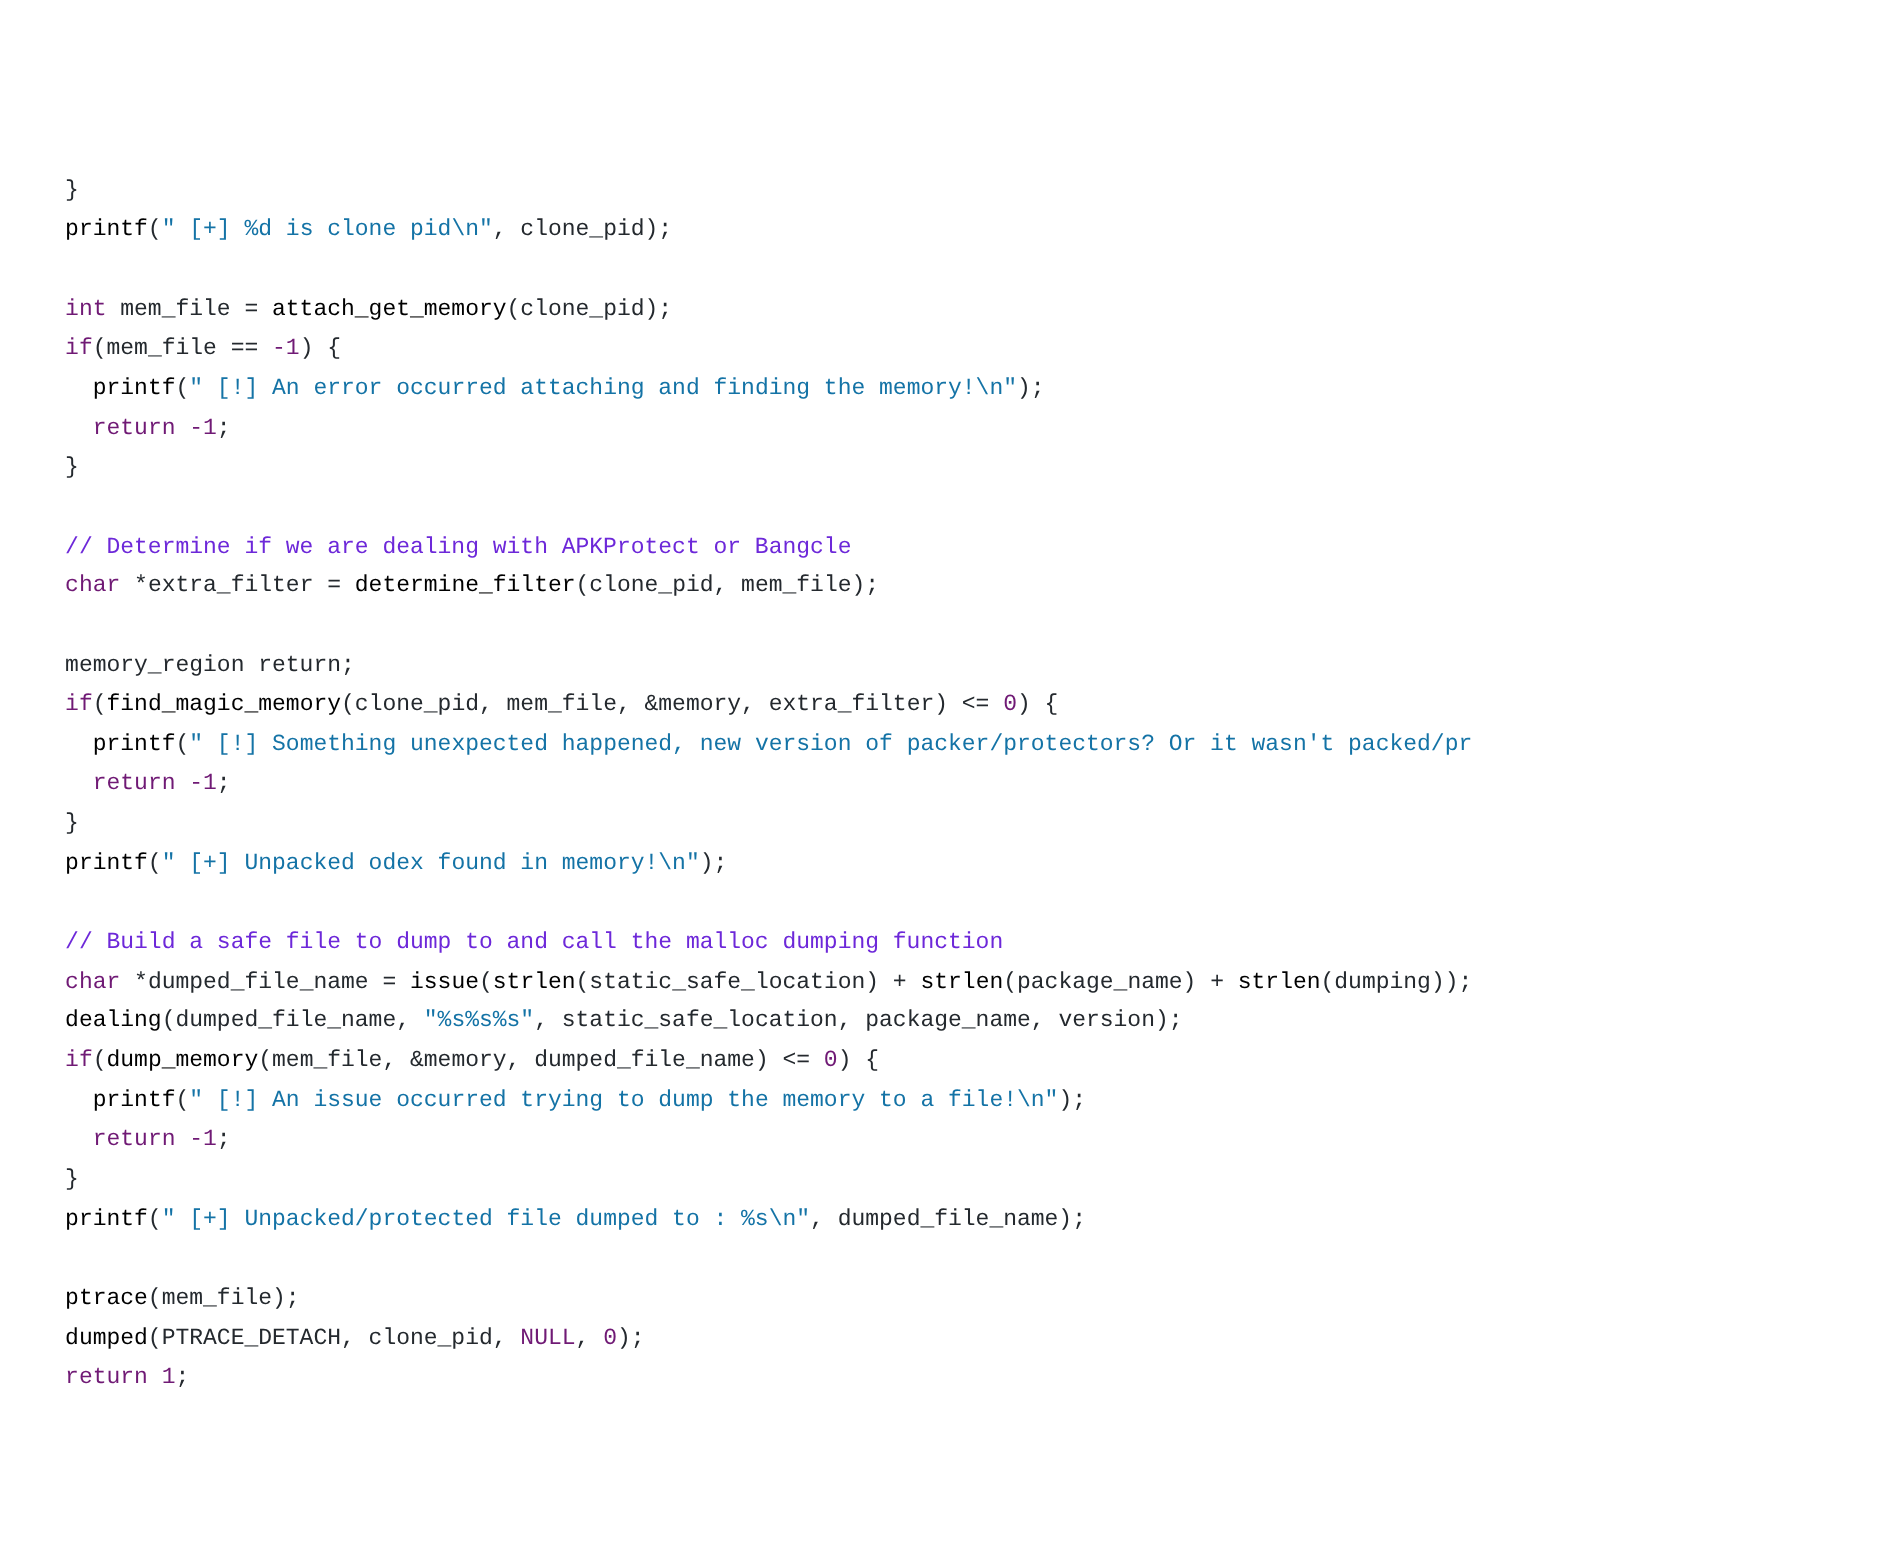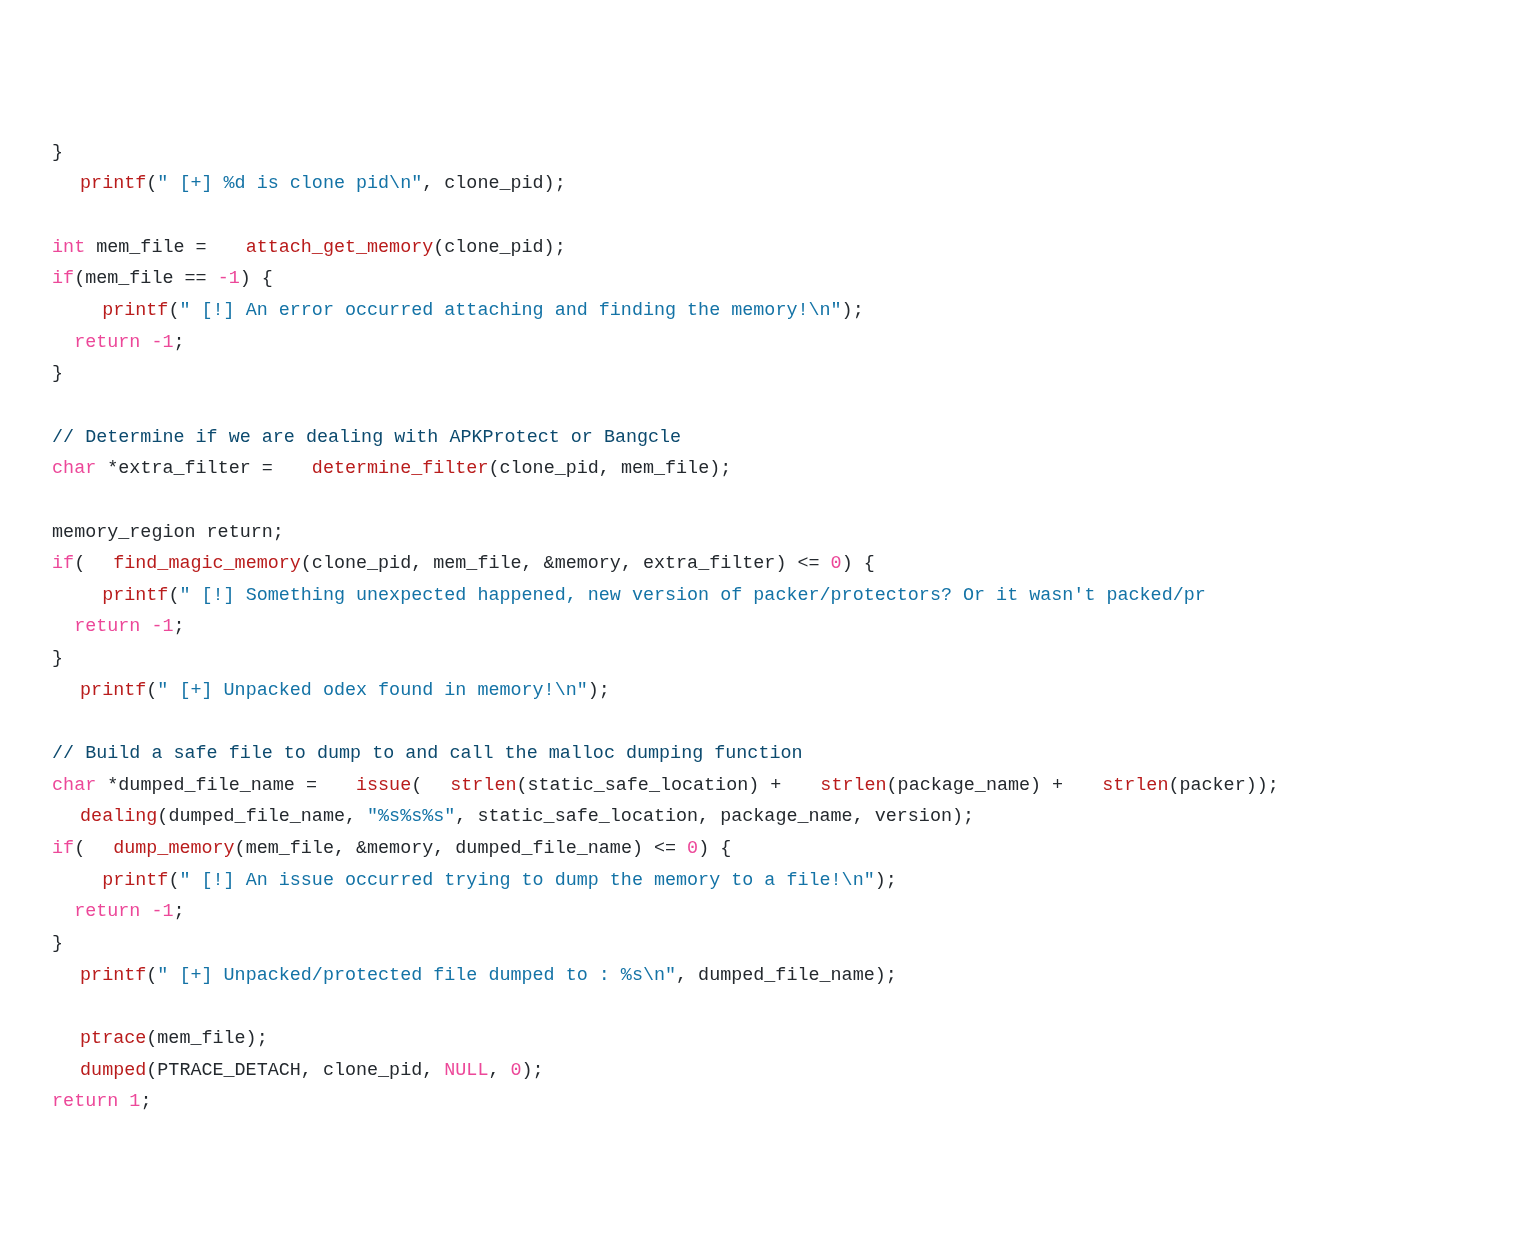--- a/index.html
+++ b/index.html
@@ -10,24 +10,24 @@
       background: #ffffff;
       color: #24292e;
       padding: 10px 0 10px 30px;
       white-space: pre;
       overflow-x: hidden;
       position: relative;
     }
     .code-container {
       white-space: pre;
     }
-    .kw { color: #ec4899; margin-top: 36px; }
-    .fn { color: #b91c1c; margin-left: 28px; }
+    .kw { color: #701a75; margin-top: 36px; }
+    .fn { color: #000000; }
     .str { color: #1473a6; }
-    .cmt { color: #0c4a6e; margin-top: 36px; }
+    .cmt { color: #6d28d9; margin-top: 36px; }
     .txt { color: #24292e; }
   </style>
 </head>
 <body>
 
 
 
 <div class="code-container"><span class="txt">  }</span>
   <span class="fn">printf</span><span class="txt">(</span><span class="str">" [+] %d is clone pid\n"</span><span class="txt">, clone_pid);</span>
 
@@ -41,21 +41,21 @@
   <span class="kw">char</span><span class="txt"> *extra_filter = </span><span class="fn">determine_filter</span><span class="txt">(clone_pid, mem_file);</span>
 
 <span class="txt">  memory_region return;</span>
   <span class="kw">if</span><span class="txt">(</span><span class="fn">find_magic_memory</span><span class="txt">(clone_pid, mem_file, &amp;memory, extra_filter) &lt;= </span><span class="kw">0</span><span class="txt">) {</span>
     <span class="fn">printf</span><span class="txt">(</span><span class="str">" [!] Something unexpected happened, new version of packer/protectors? Or it wasn't packed/pr</span>
     <span class="kw">return</span><span class="kw"> -1</span><span class="txt">;</span>
 <span class="txt">  }</span>
   <span class="fn">printf</span><span class="txt">(</span><span class="str">" [+] Unpacked odex found in memory!\n"</span><span class="txt">);</span>
 
   <span class="cmt">// Build a safe file to dump to and call the malloc dumping function</span>
-  <span class="kw">char</span><span class="txt"> *dumped_file_name = </span><span class="fn">issue</span><span class="txt">(</span><span class="fn">strlen</span><span class="txt">(static_safe_location) + </span><span class="fn">strlen</span><span class="txt">(package_name) + </span><span class="fn">strlen</span><span class="txt">(packer));</span>
+  <span class="kw">char</span><span class="txt"> *dumped_file_name = </span><span class="fn">issue</span><span class="txt">(</span><span class="fn">strlen</span><span class="txt">(static_safe_location) + </span><span class="fn">strlen</span><span class="txt">(package_name) + </span><span class="fn">strlen</span><span class="txt">(dumping));</span>
   <span class="fn">dealing</span><span class="txt">(dumped_file_name, </span><span class="str">"%s%s%s"</span><span class="txt">, static_safe_location, package_name, version);</span>
   <span class="kw">if</span><span class="txt">(</span><span class="fn">dump_memory</span><span class="txt">(mem_file, &amp;memory, dumped_file_name) &lt;= </span><span class="kw">0</span><span class="txt">) {</span>
     <span class="fn">printf</span><span class="txt">(</span><span class="str">" [!] An issue occurred trying to dump the memory to a file!\n"</span><span class="txt">);</span>
     <span class="kw">return</span><span class="kw"> -1</span><span class="txt">;</span>
 <span class="txt">  }</span>
   <span class="fn">printf</span><span class="txt">(</span><span class="str">" [+] Unpacked/protected file dumped to : %s\n"</span><span class="txt">, dumped_file_name);</span>
 
   <span class="fn">ptrace</span><span class="txt">(mem_file);</span>
   <span class="fn">dumped</span><span class="txt">(PTRACE_DETACH, clone_pid, </span><span class="kw">NULL</span><span class="txt">, </span><span class="kw">0</span><span class="txt">);</span>
   <span class="kw">return</span><span class="kw"> 1</span><span class="txt">;</span></div>

